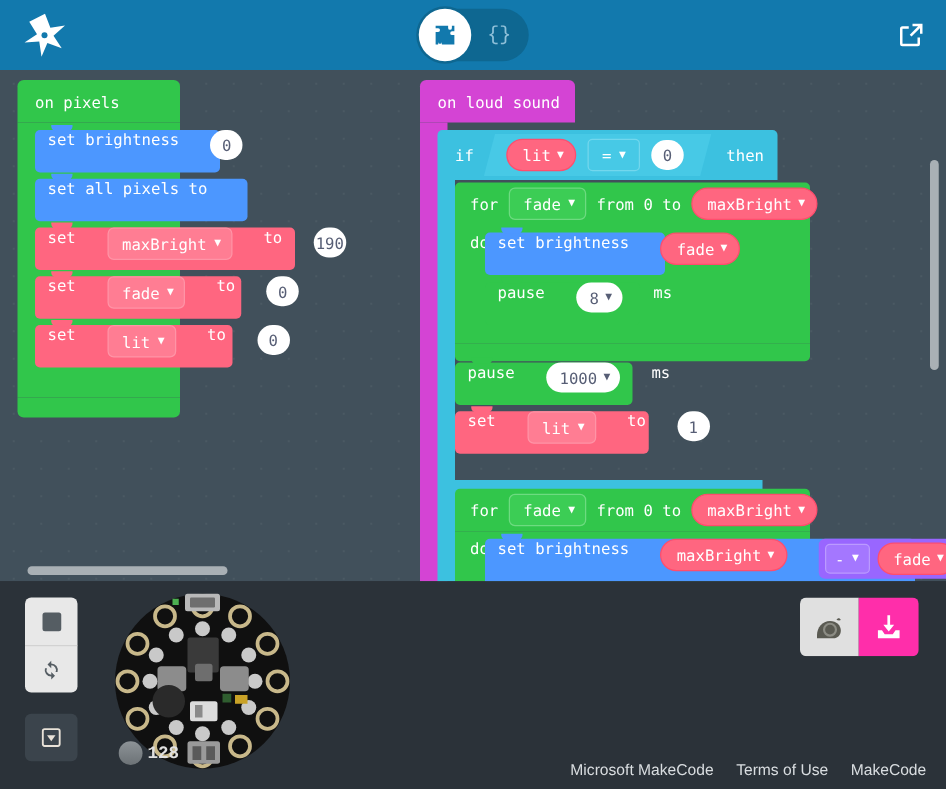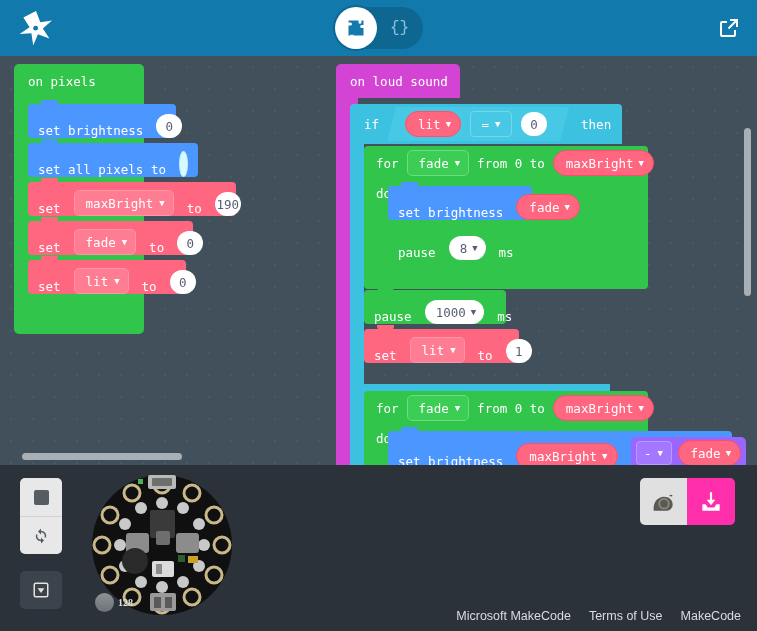--- a/index.html
+++ b/index.html
@@ -66,22 +66,22 @@
   .hat-green { background: #31c64b; }
   .hat-purple { background: #d444d4; }
 
   .body-green  { background: #31c64b; }
   .body-purple { background: #d444d4; }
 
   
   .stmt {
     position: absolute; height: 34px;
     border-radius: 4px;
-    display: flex; align-items: flex-end;
-    padding: 0 10px; gap: 13px;
+    display: flex; align-items: flex-start;
+    padding: 0 10px; gap: 25px;
   }
   .s-blue   { background: #4c97ff; }
   .s-red    { background: #ff6680; }
   .s-green  { background: #31c64b; }
 
   
   .stmt::before {
     content: ""; position: absolute; left: 13px; top: -4px;
     width: 17px; height: 5px; border-radius: 0 0 4px 4px;
     background: inherit;
@@ -216,22 +216,22 @@
     display: flex; align-items: center; justify-content: center;
     cursor: pointer;
   }
   .board { position: absolute; left: 90px; top: 8px; cursor: pointer; }
   .sound-level {
     position: absolute; left: 95px; top: 128px;
     display: flex; align-items: center; gap: 4px;
   }
   .sound-knob { width: 19px; height: 19px; border-radius: 50%;
                 background: linear-gradient(#8d9397, #6c7276); }
-  .sound-val { color: #e0e0e0; font-size: 10px; font-weight: bold;
-               font-family: Liberation Serif, serif; }
+  .sound-val { color: #e0e0e0; font-size: 14px; font-weight: bold;
+               font-family: Liberation Mono, monospace; }
 
   .dl-group {
     position: absolute; right: 22px; top: 13px;
     display: flex; border-radius: 5px; overflow: hidden;
   }
   .btn-slow {
     width: 47px; height: 47px; background: #e0e0e0;
     display: flex; align-items: center; justify-content: center; cursor: pointer;
   }
   .btn-download {

